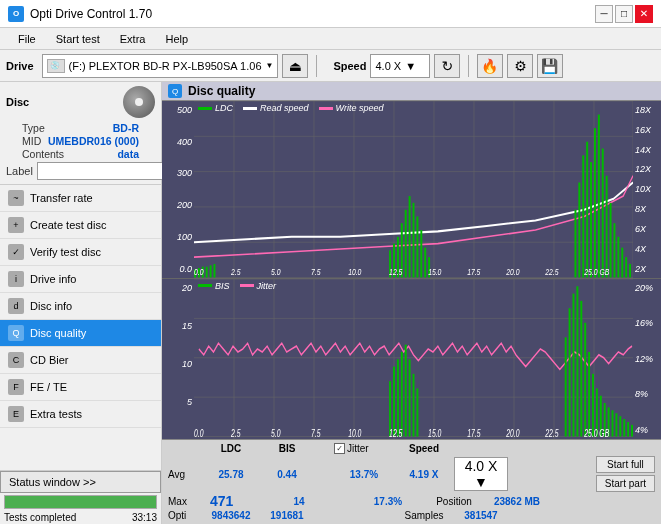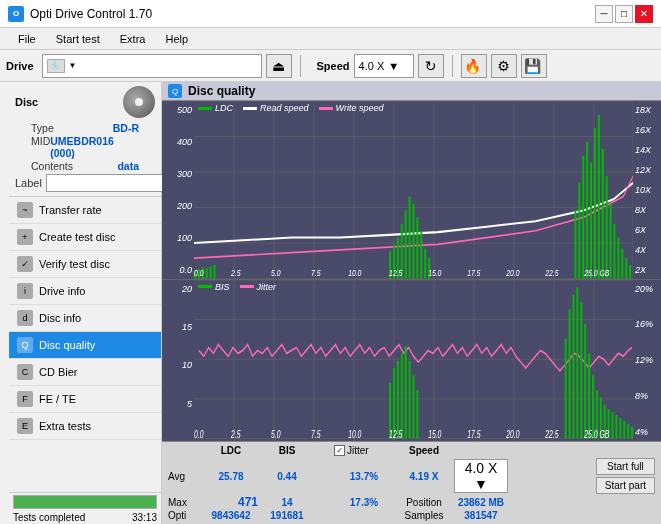--- a/index.html
+++ b/index.html
@@ -125,21 +125,20 @@
     }
 
     
     .sidebar {
       width: 162px;
       background: #f0f0f0;
       border-right: 1px solid #ccc;
       display: flex;
       flex-direction: column;
       flex-shrink: 0;
-      padding-left: 9px;
     }
 
     
     .disc-panel {
       padding: 4px 6px;
       border-bottom: 1px solid #ccc;
     }
     .disc-panel-header {
       display: flex;
       align-items: center;
@@ -400,20 +399,21 @@
   <span class="menu-item">File</span>
   <span class="menu-item">Start test</span>
   <span class="menu-item">Extra</span>
   <span class="menu-item">Help</span>
 </div>
 
 <div class="toolbar">
   <span class="toolbar-label">Drive</span>
   <div class="drive-select">
     <div class="drive-select-icon">💿</div>
+    <span class="drive-select-text">(F:)  PLEXTOR BD-R  PX-LB950SA 1.06</span>
     <span class="drive-arrow">▼</span>
   </div>
   <div class="toolbar-btn">⏏</div>
   <div class="toolbar-sep"></div>
   <span class="speed-label">Speed</span>
   <div class="speed-select">
     <span>4.0 X</span>
     <span>▼</span>
   </div>
   <div class="toolbar-btn">↻</div>
@@ -486,20 +486,23 @@
         <div class="nav-item-icon">F</div>
         <span>FE / TE</span>
       </div>
       <div class="nav-item">
         <div class="nav-item-icon">E</div>
         <span>Extra tests</span>
       </div>
     </div>
 
     <div class="status-section">
+      <button class="status-window-btn">
+        <span>Status window &gt;&gt;</span>
+      </button>
       <div class="progress-bar-container">
         <div class="progress-bar-fill" style="width:100%"></div>
       </div>
       <div class="status-text-row">
         <span>Tests completed</span>
         <span>33:13</span>
       </div>
     </div>
 
   </div>
@@ -748,23 +751,23 @@
             <span>▼</span>
           </div>
         </div>
         <div style="flex:1;"></div>
         <div class="start-buttons">
           <button class="start-btn">Start full</button>
           <button class="start-btn">Start part</button>
         </div>
       </div>
 
-      <div style="display:flex; align-items:center; gap:2px; margin-bottom:1px;">
+      <div style="display:flex; align-items:center; gap:8px; margin-bottom:1px;">
         <div style="width:34px; font-size:10px;">Max</div>
-        <div style="width:54px; text-align:right; font-size:12px; color:#0055cc; font-weight:bold;">471</div>
+        <div style="width:54px; text-align:left; font-size:14px; color:#0055cc; font-weight:bold;">471</div>
         <div style="width:54px; text-align:center; font-size:10px; color:#0055cc; font-weight:bold;">14</div>
         <div style="width:16px;"></div>
         <div style="width:60px; text-align:center; font-size:10px; color:#0055cc; font-weight:bold;">17.3%</div>
         <div style="width:56px; text-align:center; font-size:10px;">Position</div>
         <div style="width:54px; text-align:center; font-size:10px; color:#0055cc; font-weight:bold;">23862 MB</div>
       </div>
 
       <div style="display:flex; align-items:center; gap:2px;">
         <div style="width:34px; font-size:10px;">Opti</div>
         <div style="width:54px; text-align:center; font-size:10px; color:#0055cc; font-weight:bold;">9843642</div>

